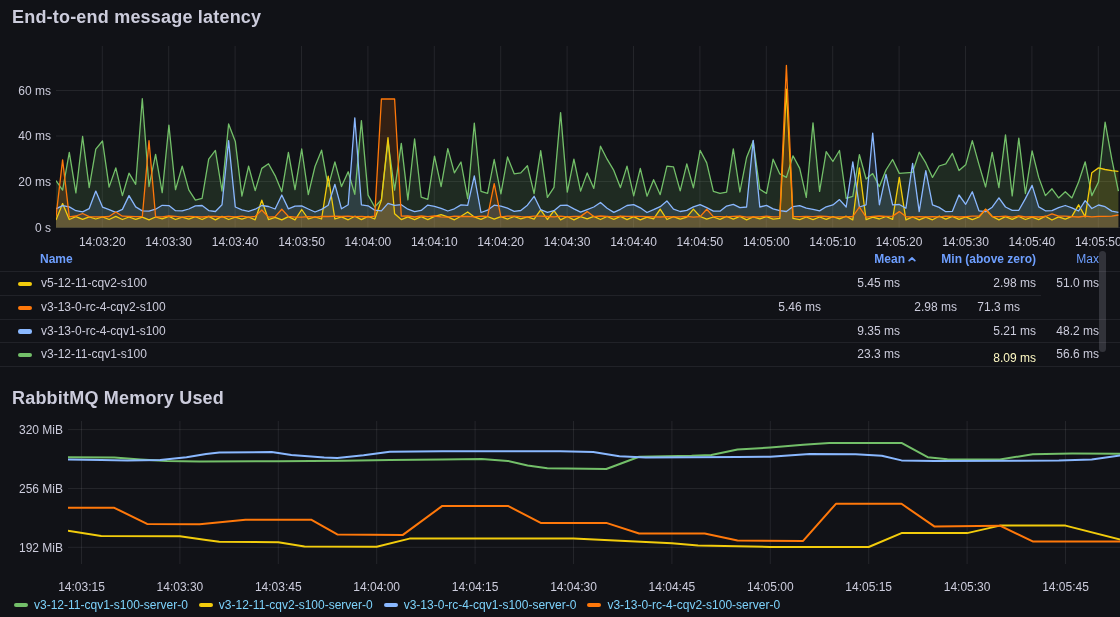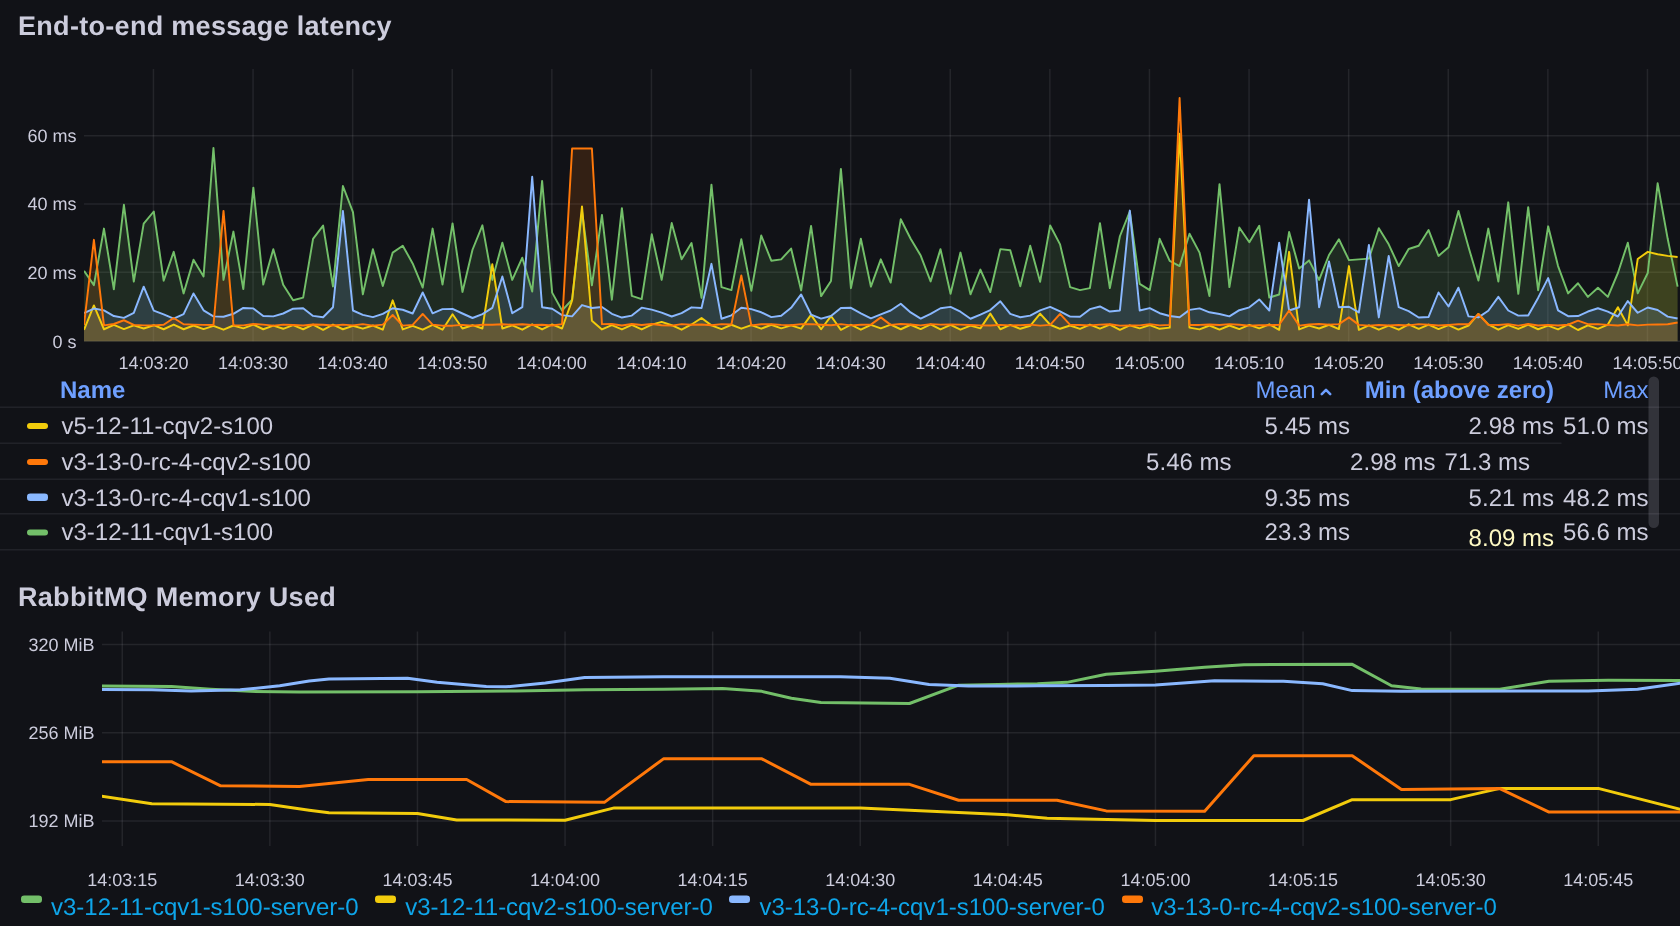--- a/index.html
+++ b/index.html
@@ -56,23 +56,23 @@
 <text x="567.1" y="246" font-size="12" fill="#ccccdc" text-anchor="middle" font-family="Liberation Sans, sans-serif">14:04:30</text>
 <text x="633.5" y="246" font-size="12" fill="#ccccdc" text-anchor="middle" font-family="Liberation Sans, sans-serif">14:04:40</text>
 <text x="699.9" y="246" font-size="12" fill="#ccccdc" text-anchor="middle" font-family="Liberation Sans, sans-serif">14:04:50</text>
 <text x="766.3" y="246" font-size="12" fill="#ccccdc" text-anchor="middle" font-family="Liberation Sans, sans-serif">14:05:00</text>
 <text x="832.7" y="246" font-size="12" fill="#ccccdc" text-anchor="middle" font-family="Liberation Sans, sans-serif">14:05:10</text>
 <text x="899.1" y="246" font-size="12" fill="#ccccdc" text-anchor="middle" font-family="Liberation Sans, sans-serif">14:05:20</text>
 <text x="965.5" y="246" font-size="12" fill="#ccccdc" text-anchor="middle" font-family="Liberation Sans, sans-serif">14:05:30</text>
 <text x="1031.9" y="246" font-size="12" fill="#ccccdc" text-anchor="middle" font-family="Liberation Sans, sans-serif">14:05:40</text>
 <text x="1098.3" y="246" font-size="12" fill="#ccccdc" text-anchor="middle" font-family="Liberation Sans, sans-serif">14:05:50</text>
 </svg>
-<div style="position:absolute;left:0;top:248px;width:1120px;height:120px;font-family:'Liberation Sans',sans-serif;font-size:16px;text-align:right;">
+<div style="position:absolute;left:0;top:248px;width:1120px;height:120px;font-family:'Liberation Sans',sans-serif;font-size:12px;text-align:right;">
 <div style="position:absolute;left:40px;top:4px;color:#6e9fff;font-weight:bold">Name</div>
-<div style="position:absolute;right:232px;top:4px;color:#6e9fff;font-weight:normal">Mean<svg width="8" height="7" style="vertical-align:0px;margin-left:3px">
+<div style="position:absolute;right:204px;top:4px;color:#6e9fff;font-weight:bold">Mean<svg width="8" height="7" style="vertical-align:0px;margin-left:3px">
         <path d="M1.2 4.7 L4 1.9 L6.8 4.7" stroke="#6e9fff" stroke-width="1.7" fill="none" stroke-linecap="round" stroke-linejoin="round"></path>
       </svg></div>
 <div style="position:absolute;right:84px;top:4px;color:#6e9fff;font-weight:bold">Min (above zero)</div>
 <div style="position:absolute;right:21px;top:4px;color:#6e9fff;font-weight:normal">Max</div>
 <div style="position:absolute;left:0;top:23.3px;width:1120px;height:23.7px;border-top:1px solid rgba(204,204,220,0.09);">
 <span style="position:absolute;left:18px;top:9.5px;width:14px;height:4.5px;border-radius:2.2px;background:#F2CC0C"></span>
 <span style="position:absolute;left:41px;top:4px;color:#ccccdc">v5-12-11-cqv2-s100</span>
 <span style="position:absolute;right:220px;top:4px;color:#ccccdc">5.45 ms</span>
 <span style="position:absolute;right:84px;top:4px;color:#ccccdc">2.98 ms</span>
 <span style="position:absolute;right:21px;top:4px;color:#ccccdc">51.0 ms</span>
@@ -136,21 +136,21 @@
 <text x="278.3" y="210.5" font-size="12" fill="#ccccdc" text-anchor="middle" font-family="Liberation Sans, sans-serif">14:03:45</text>
 <text x="376.7" y="210.5" font-size="12" fill="#ccccdc" text-anchor="middle" font-family="Liberation Sans, sans-serif">14:04:00</text>
 <text x="475.1" y="210.5" font-size="12" fill="#ccccdc" text-anchor="middle" font-family="Liberation Sans, sans-serif">14:04:15</text>
 <text x="573.5" y="210.5" font-size="12" fill="#ccccdc" text-anchor="middle" font-family="Liberation Sans, sans-serif">14:04:30</text>
 <text x="671.9" y="210.5" font-size="12" fill="#ccccdc" text-anchor="middle" font-family="Liberation Sans, sans-serif">14:04:45</text>
 <text x="770.3" y="210.5" font-size="12" fill="#ccccdc" text-anchor="middle" font-family="Liberation Sans, sans-serif">14:05:00</text>
 <text x="868.7" y="210.5" font-size="12" fill="#ccccdc" text-anchor="middle" font-family="Liberation Sans, sans-serif">14:05:15</text>
 <text x="967.1" y="210.5" font-size="12" fill="#ccccdc" text-anchor="middle" font-family="Liberation Sans, sans-serif">14:05:30</text>
 <text x="1065.5" y="210.5" font-size="12" fill="#ccccdc" text-anchor="middle" font-family="Liberation Sans, sans-serif">14:05:45</text>
 </svg>
-<div style="position:absolute;left:14px;top:597px;height:16px;display:flex;font-family:'Liberation Sans',sans-serif;font-size:16px;color:#0ea5e9;white-space:nowrap">
+<div style="position:absolute;left:14px;top:597px;height:16px;display:flex;align-items:center;font-family:'Liberation Sans',sans-serif;font-size:12px;color:#7dd3fc;white-space:nowrap">
 <span style="display:inline-block;width:14px;height:4.5px;border-radius:2.2px;background:#73BF69;margin-right:6px"></span>
     <span style="margin-right:11px">v3-12-11-cqv1-s100-server-0</span>
 <span style="display:inline-block;width:14px;height:4.5px;border-radius:2.2px;background:#F2CC0C;margin-right:6px"></span>
     <span style="margin-right:11px">v3-12-11-cqv2-s100-server-0</span>
 <span style="display:inline-block;width:14px;height:4.5px;border-radius:2.2px;background:#8AB8FF;margin-right:6px"></span>
     <span style="margin-right:11px">v3-13-0-rc-4-cqv1-s100-server-0</span>
 <span style="display:inline-block;width:14px;height:4.5px;border-radius:2.2px;background:#FF780A;margin-right:6px"></span>
     <span style="margin-right:11px">v3-13-0-rc-4-cqv2-s100-server-0</span>
 </div>
 

